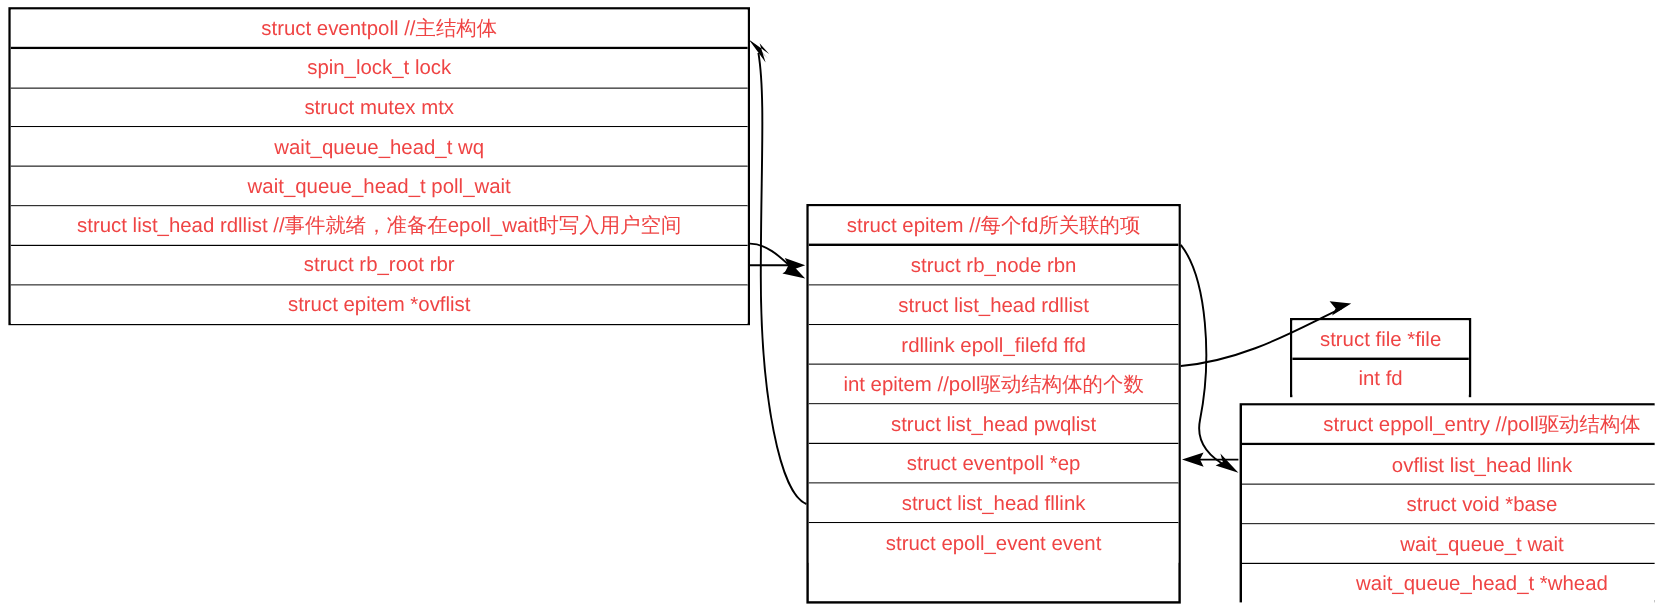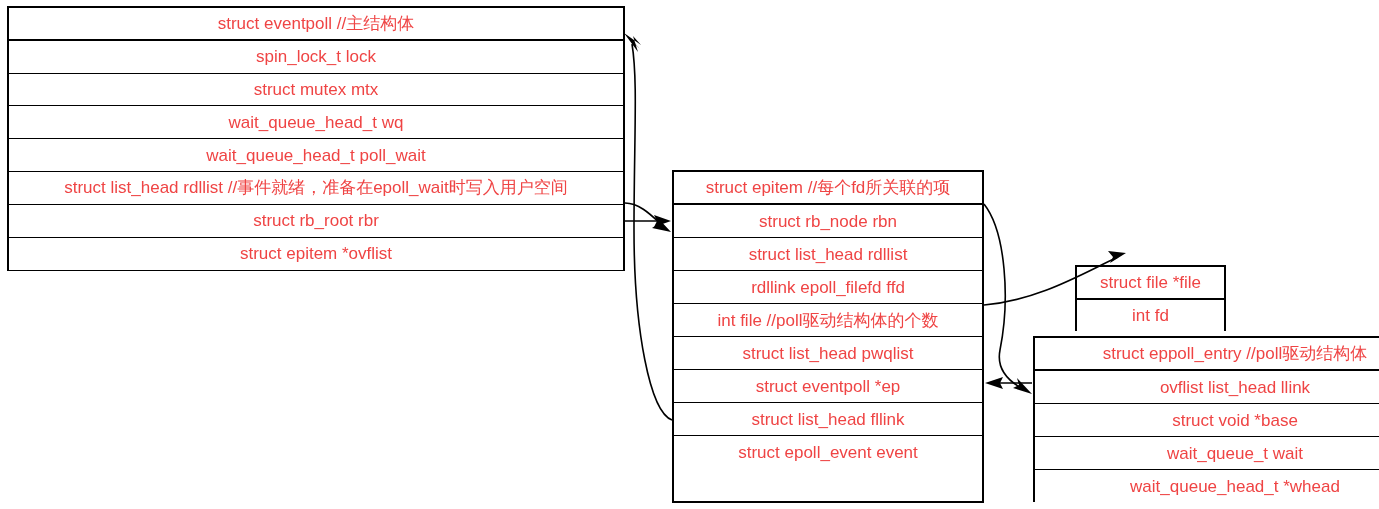--- a/index.html
+++ b/index.html
@@ -120,21 +120,21 @@
     <div class="struct-row">struct list_head rdllist //事件就绪，准备在epoll_wait时写入用户空间</div>
     <div class="struct-row">struct rb_root rbr</div>
     <div class="struct-row">struct epitem *ovflist</div>
   </div>
 
   <div class="struct-box" id="box-epitem">
     <div class="struct-row header">struct epitem //每个fd所关联的项</div>
     <div class="struct-row">struct rb_node rbn</div>
     <div class="struct-row">struct list_head rdllist</div>
     <div class="struct-row">rdllink epoll_filefd ffd</div>
-    <div class="struct-row">int file //poll驱动结构体的个数</div>
+    <div class="struct-row">int epitem //poll驱动结构体的个数</div>
     <div class="struct-row">struct list_head pwqlist</div>
     <div class="struct-row">struct eventpoll *ep</div>
     <div class="struct-row">struct list_head fllink</div>
     <div class="struct-row">struct epoll_event event</div>
   </div>
 
   <div class="struct-box" id="box-file">
     <div class="struct-row header">struct file *file</div>
     <div class="struct-row">int fd</div>
   </div>

